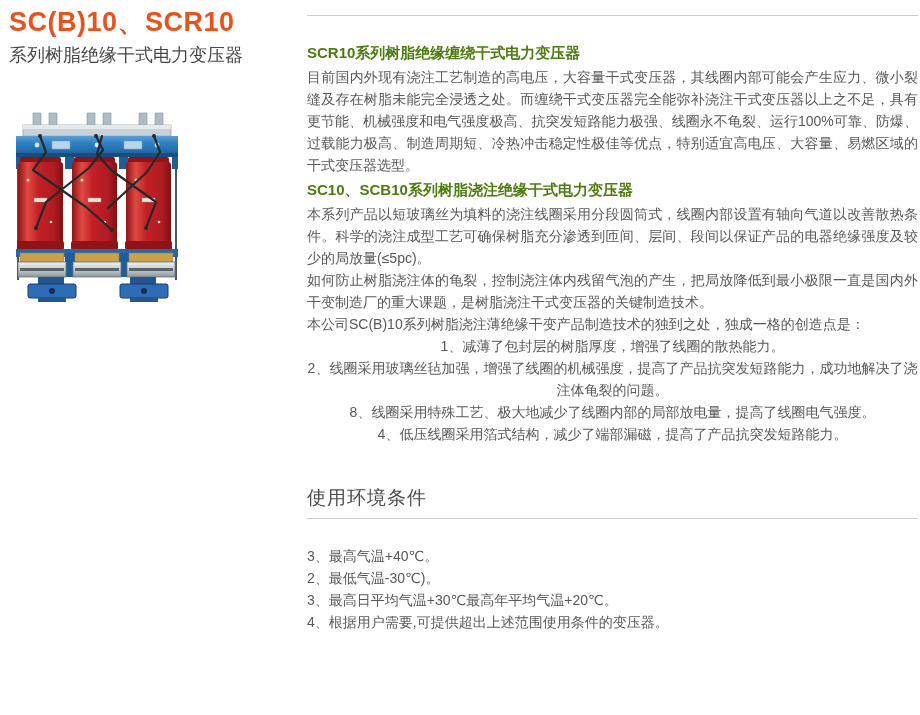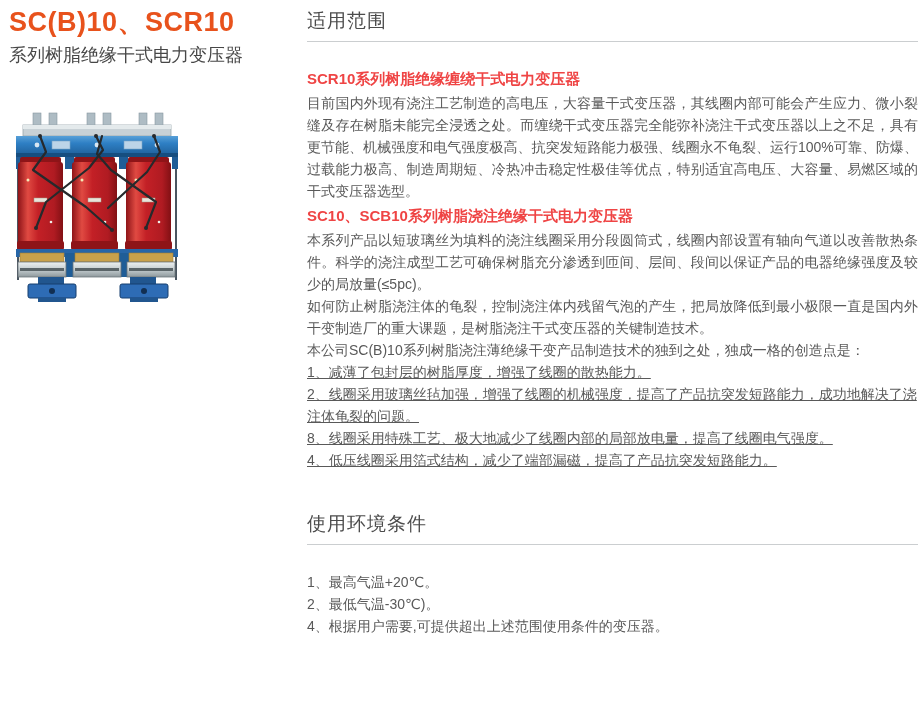--- a/index.html
+++ b/index.html
@@ -18,27 +18,27 @@
   }
   .photo-wrap{position:absolute;left:16px;top:112px;width:162px;height:192px;}
   
   .right-col{position:absolute;left:307px;top:8px;width:611px;}
   .sec-head{
     margin:0;font-size:19px;font-weight:normal;color:#4c4c4c;
     line-height:26px;letter-spacing:1px;
   }
   .rule{height:1px;background:#cbced0;margin-top:7px;border:none;}
   .subhead{
-    margin:27px 0 3px 0;font-size:15px;font-weight:bold;color:#ef4444;line-height:20px;
+    margin:27px 0 3px 0;font-size:15px;font-weight:bold;color:#4d7c0f;line-height:20px;
   }
   .subhead.second{margin-top:4px;}
   p.body{
     margin:0;font-size:14px;color:#595959;line-height:22px;text-align:justify;
   }
-  .points p.body{text-align:left;text-decoration:underline;}
+  .points p.body{text-align:center;}
   .env-block{margin-top:40px;}
   .env-list{margin-top:26px;}
   .env-list p.body{text-align:left;}
 </style>
 </head>
 <body>
 
 <div class="page">
 
   <div class="left-col">
@@ -166,21 +166,20 @@
         <rect x="114" y="165" width="26" height="8" fill="#21568f"></rect>
         <rect x="104" y="172" width="48" height="14" rx="2" fill="#2e6cb5" stroke="#173f6e" stroke-width="1"></rect>
         <rect x="114" y="186" width="28" height="4" fill="#21568f"></rect>
         <circle cx="128" cy="179" r="3" fill="#122f52"></circle>
       </g>
     </svg>
   </div>
 
   <div class="right-col">
 
-    <h2 class="sec-head">适用范围</h2>
     <div class="rule"></div>
 
     <h3 class="subhead">SCR10系列树脂绝缘缠绕干式电力变压器</h3>
     <p class="body">目前国内外现有浇注工艺制造的高电压，大容量干式变压器，其线圈内部可能会产生应力、微小裂缝及存在树脂未能完全浸透之处。而缠绕干式变压器完全能弥补浇注干式变压器以上之不足，具有更节能、机械强度和电气强度极高、抗突发短路能力极强、线圈永不龟裂、运行100%可靠、防爆、过载能力极高、制造周期短、冷热冲击稳定性极佳等优点，特别适宜高电压、大容量、易燃区域的干式变压器选型。</p>
 
     <h3 class="subhead second">SC10、SCB10系列树脂浇注绝缘干式电力变压器</h3>
     <p class="body">本系列产品以短玻璃丝为填料的浇注线圈采用分段圆筒式，线圈内部设置有轴向气道以改善散热条件。科学的浇注成型工艺可确保树脂充分渗透到匝间、层间、段间以保证产品的电器绝缘强度及较少的局放量(≤5pc)。</p>
     <p class="body">如何防止树脂浇注体的龟裂，控制浇注体内残留气泡的产生，把局放降低到最小极限一直是国内外干变制造厂的重大课题，是树脂浇注干式变压器的关键制造技术。</p>
     <p class="body">本公司SC(B)10系列树脂浇注薄绝缘干变产品制造技术的独到之处，独成一格的创造点是：</p>
 
@@ -188,20 +187,21 @@
       <p class="body">1、减薄了包封层的树脂厚度，增强了线圈的散热能力。</p>
       <p class="body">2、线圈采用玻璃丝毡加强，增强了线圈的机械强度，提高了产品抗突发短路能力，成功地解决了浇注体龟裂的问题。</p>
       <p class="body">8、线圈采用特殊工艺、极大地减少了线圈内部的局部放电量，提高了线圈电气强度。</p>
       <p class="body">4、低压线圈采用箔式结构，减少了端部漏磁，提高了产品抗突发短路能力。</p>
     </div>
 
     <div class="env-block">
       <h2 class="sec-head">使用环境条件</h2>
       <div class="rule"></div>
       <div class="env-list">
-        <p class="body">1、最高气温+20℃。</p>
+        <p class="body">3、最高气温+40℃。</p>
         <p class="body">2、最低气温-30℃)。</p>
+        <p class="body">3、最高日平均气温+30℃最高年平均气温+20℃。</p>
         <p class="body">4、根据用户需要,可提供超出上述范围使用条件的变压器。</p>
       </div>
     </div>
 
   </div>
 </div>
 
 </body></html>

